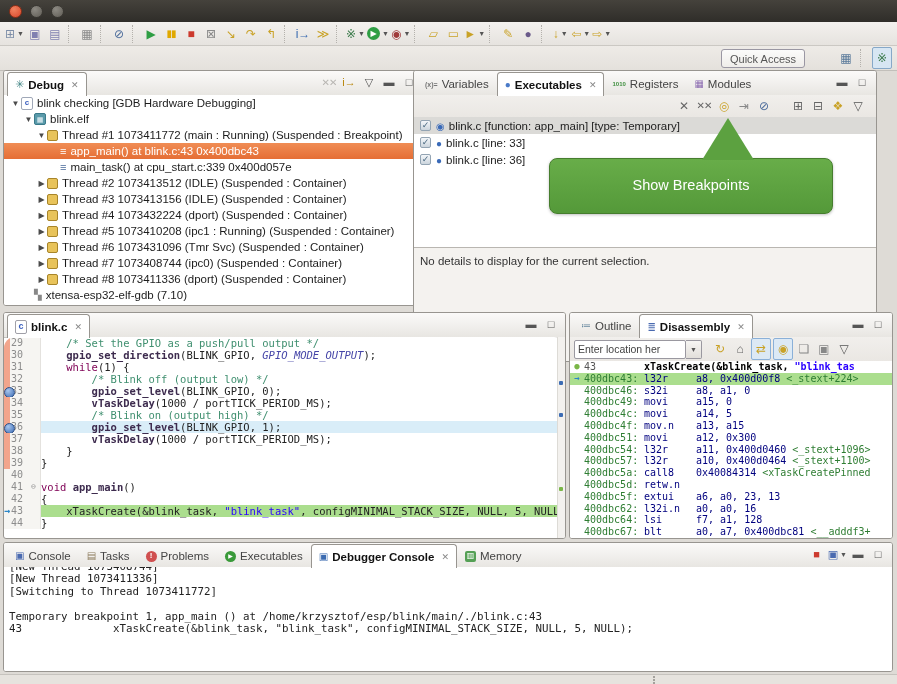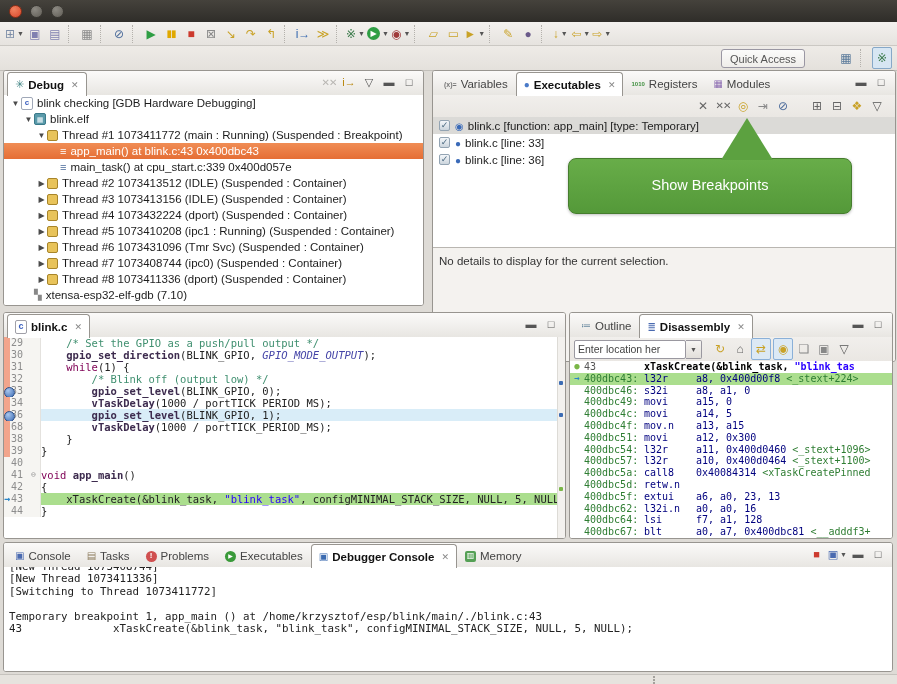--- a/index.html
+++ b/index.html
@@ -58,21 +58,21 @@
   .bpdetail{position:absolute;left:0;right:0;top:176px;bottom:0;background:#f4f2ef;border-top:1px solid #b9b6b1;}
   .bpdetail .msg{font-size:11.5px;color:#333;padding:7px 6px;}
   .callout{position:absolute;left:135px;top:87px;width:282px;height:54px;z-index:9;
      background:linear-gradient(#68ad49,#549939);border:1px solid #467d2e;border-radius:8px;
      color:#fff;display:flex;flex-direction:column;align-items:center;justify-content:center;
      font-size:14.5px;line-height:1.45;box-shadow:0 1px 3px rgba(0,0,0,.25);}
   .callout .arrow{position:absolute;top:-41px;left:152px;width:0;height:0;
      border-left:26px solid transparent;border-right:26px solid transparent;border-bottom:42px solid #5ca140;}
   
   .edbody{position:absolute;left:0;right:0;top:24px;bottom:0;background:#fff;overflow:hidden;
-          font-family:"DejaVu Sans Mono","Liberation Mono",monospace;font-size:10.5px;line-height:12px;}
+          font-family:"DejaVu Sans Mono","Liberation Mono",monospace;font-size:10.5px;line-height:12px;border-radius:11px;}
   .cline{display:flex;height:12px;white-space:pre;}
   .gut{width:36px;flex:none;display:flex;position:relative;background:#f6f5f2;border-right:1px solid #e4e2de;}
   .diffb{width:6px;flex:none;}
   .diffb.on{background:#f2a58c;}
   .lnum{width:20px;color:#8d8d8d;font-size:10px;padding-left:1px;}
   .fold{width:9px;color:#999;font-size:8px;line-height:12px;}
   .bpball{position:absolute;left:0px;top:1.5px;width:9px;height:9px;border-radius:50%;
           background:radial-gradient(circle at 35% 30%,#a8c6ee,#3c6cb4);border:0.5px solid #2c4f86;}
   .curarrow{position:absolute;left:0px;top:0;color:#2a86c8;font-weight:bold;font-size:10px;}
   .ctext{flex:1;}
@@ -346,21 +346,21 @@
         <div class="trow" style="padding-left: 19px;">
           <span class="texp"></span>
           <span class="ticn">
             <span class="gicon" style="color: rgb(136, 136, 136); font-size: 10px;">▚</span>
           </span>
           <span class="tlab">xtensa-esp32-elf-gdb (7.10)</span>
         </div>
       </div>
   </div>
 
-  <div class="panel" id="panel-right" style="left:432px;top:70px;width:464px;height:292px;">
+  <div class="panel" id="panel-right" style="left:413px;top:70px;width:464px;height:292px;">
     <div class="phead">
       <div class="tabs" id="bp-tabs">
           <div class="tab">
             <span class="gicon" style="color: rgb(119, 119, 119); font-size: 7px; font-weight: bold;">(x)=</span>
             <span class="tlabel">Variables</span>
           </div>
           <div class="tab active">
             <span class="gicon" style="color: rgb(74, 122, 200); font-size: 10px;">●</span>
             <span class="tlabel">Executables</span>
             <span class="tclose">✕</span>
@@ -457,22 +457,23 @@
           </span>
         </div>
     </div>
     <div class="edbody" id="code-lines">
         <div class="cline"><div class="gut"><span class="diffb on"></span><span class="lnum">29</span><span class="fold"></span></div><span class="ctext"><span class="linetext"><span>    </span><span class="tk-c">/* Set the GPIO as a push/pull output */</span></span></span></div>
         <div class="cline"><div class="gut"><span class="diffb on"></span><span class="lnum">30</span><span class="fold"></span></div><span class="ctext"><span class="linetext"><span>    </span><span class="tk-f">gpio_set_direction</span><span>(BLINK_GPIO, </span><span class="tk-m">GPIO_MODE_OUTPUT</span><span>);</span></span></span></div>
         <div class="cline"><div class="gut"><span class="diffb on"></span><span class="lnum">31</span><span class="fold"></span></div><span class="ctext"><span class="linetext"><span>    </span><span class="tk-k">while</span><span>(1) {</span></span></span></div>
         <div class="cline"><div class="gut"><span class="diffb on"></span><span class="lnum">32</span><span class="fold"></span></div><span class="ctext"><span class="linetext"><span>        </span><span class="tk-c">/* Blink off (output low) */</span></span></span></div>
         <div class="cline"><div class="gut"><span class="diffb on"></span><span class="lnum">33</span><span class="fold"></span><span class="bpball"></span></div><span class="ctext"><span class="linetext"><span>        </span><span class="tk-f">gpio_set_level</span><span>(BLINK_GPIO, 0);</span></span></span></div>
         <div class="cline"><div class="gut"><span class="diffb on"></span><span class="lnum">34</span><span class="fold"></span></div><span class="ctext"><span class="linetext"><span>        </span><span class="tk-f">vTaskDelay</span><span>(1000 / portTICK_PERIOD_MS);</span></span></span></div>
+        <div class="cline"><div class="gut"><span class="diffb on"></span><span class="lnum">35</span><span class="fold"></span></div><span class="ctext"><span class="linetext"><span>        </span><span class="tk-c">/* Blink on (output high) */</span></span></span></div>
         <div class="cline hlblue"><div class="gut"><span class="diffb on"></span><span class="lnum">36</span><span class="fold"></span><span class="bpball"></span></div><span class="ctext"><span class="linetext"><span>        </span><span class="tk-f">gpio_set_level</span><span>(BLINK_GPIO, 1);</span></span></span></div>
-        <div class="cline"><div class="gut"><span class="diffb on"></span><span class="lnum">68</span><span class="fold"></span></div><span class="ctext"><span class="linetext"><span>        </span><span class="tk-f">vTaskDelay</span><span>(1000 / portTICK_PERIOD_MS);</span></span></span></div>
+        <div class="cline"><div class="gut"><span class="diffb on"></span><span class="lnum">37</span><span class="fold"></span></div><span class="ctext"><span class="linetext"><span>        </span><span class="tk-f">vTaskDelay</span><span>(1000 / portTICK_PERIOD_MS);</span></span></span></div>
         <div class="cline"><div class="gut"><span class="diffb on"></span><span class="lnum">38</span><span class="fold"></span></div><span class="ctext"><span class="linetext"><span>    }</span></span></span></div>
         <div class="cline"><div class="gut"><span class="diffb on"></span><span class="lnum">39</span><span class="fold"></span></div><span class="ctext"><span class="linetext"><span>}</span></span></span></div>
         <div class="cline"><div class="gut"><span class="diffb"></span><span class="lnum">40</span><span class="fold"></span></div><span class="ctext"><span class="linetext"></span></span></div>
         <div class="cline"><div class="gut"><span class="diffb"></span><span class="lnum">41</span><span class="fold">⊖</span></div><span class="ctext"><span class="linetext"><span class="tk-k">void</span><span> </span><span class="tk-f">app_main</span><span>()</span></span></span></div>
         <div class="cline"><div class="gut"><span class="diffb"></span><span class="lnum">42</span><span class="fold"></span></div><span class="ctext"><span class="linetext"><span>{</span></span></span></div>
         <div class="cline hlgreen"><div class="gut"><span class="diffb"></span><span class="lnum">43</span><span class="fold"></span><span class="curarrow">→</span></div><span class="ctext"><span class="linetext"><span>    xTaskCreate(&amp;blink_task, </span><span class="tk-s">"blink_task"</span><span>, configMINIMAL_STACK_SIZE, NULL, 5, NULL);</span></span></span></div>
         <div class="cline"><div class="gut"><span class="diffb"></span><span class="lnum">44</span><span class="fold"></span></div><span class="ctext"><span class="linetext"><span>}</span></span></span></div>
       </div>
     <div class="ovruler" id="ov-ruler">
         <div class="ovmark" style="background: rgb(60, 108, 180); top: 44px;"></div>

